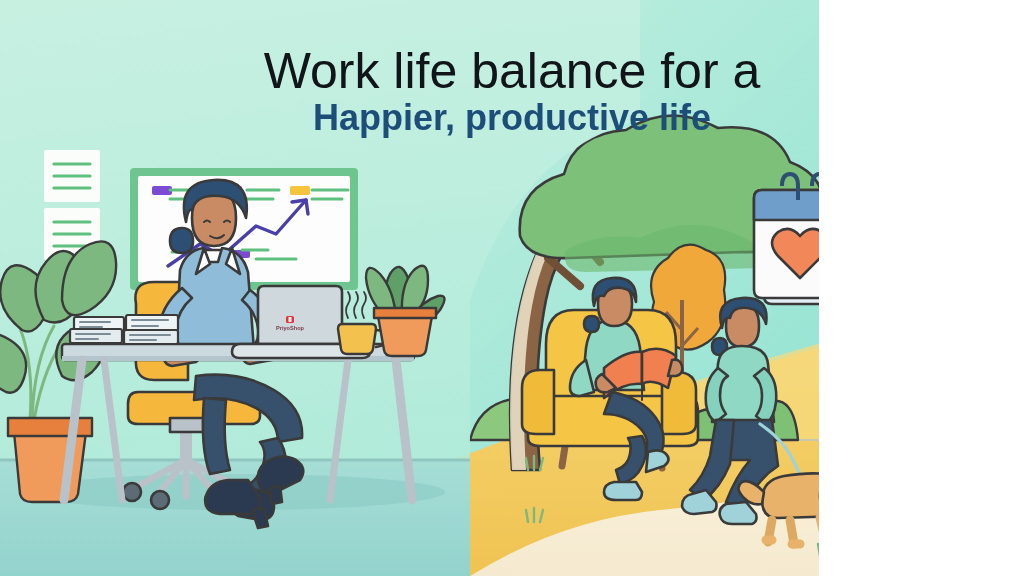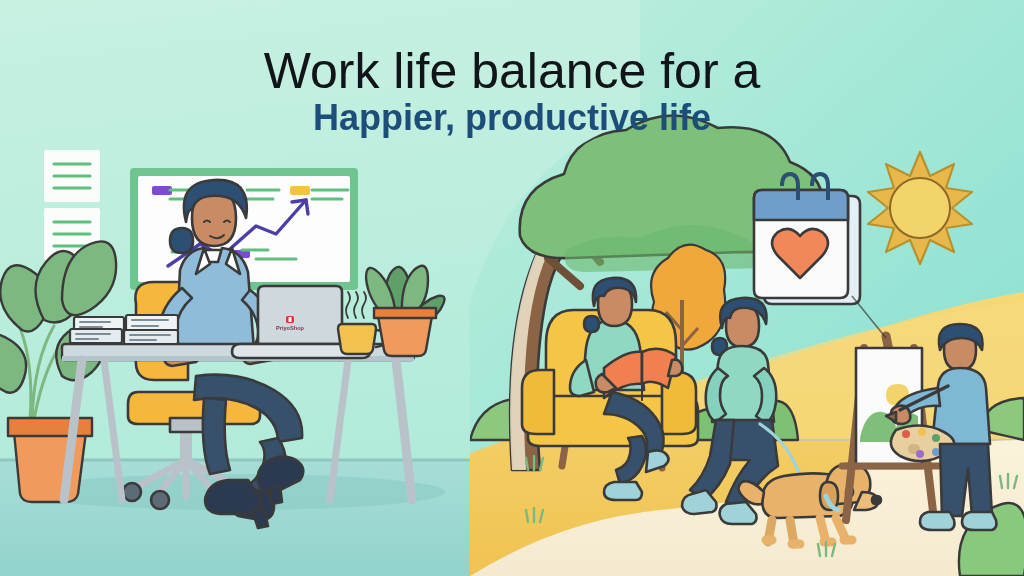--- a/index.html
+++ b/index.html
@@ -1,17 +1,17 @@
 <!DOCTYPE html>
 <html><head>
 <meta charset="utf-8">
 <style>
   html,body{margin:0;padding:0;background:#fff;}
   body{font-family:"Liberation Sans",sans-serif;}
-  #stage{position:relative;width:1024px;height:576px;overflow:hidden;}
+  #stage{position:relative;width:819px;height:576px;overflow:hidden;}
   #stage svg{display:block;width:1024px;height:576px;}
   .ttl{font-family:"Liberation Sans",sans-serif;}
 </style>
 </head>
 <body>
 
 <div id="stage">
 <svg viewBox="0 0 1024 576" xmlns="http://www.w3.org/2000/svg">
   <defs>
     <linearGradient id="gBg" x1="0" y1="0" x2="1" y2="0.6">

